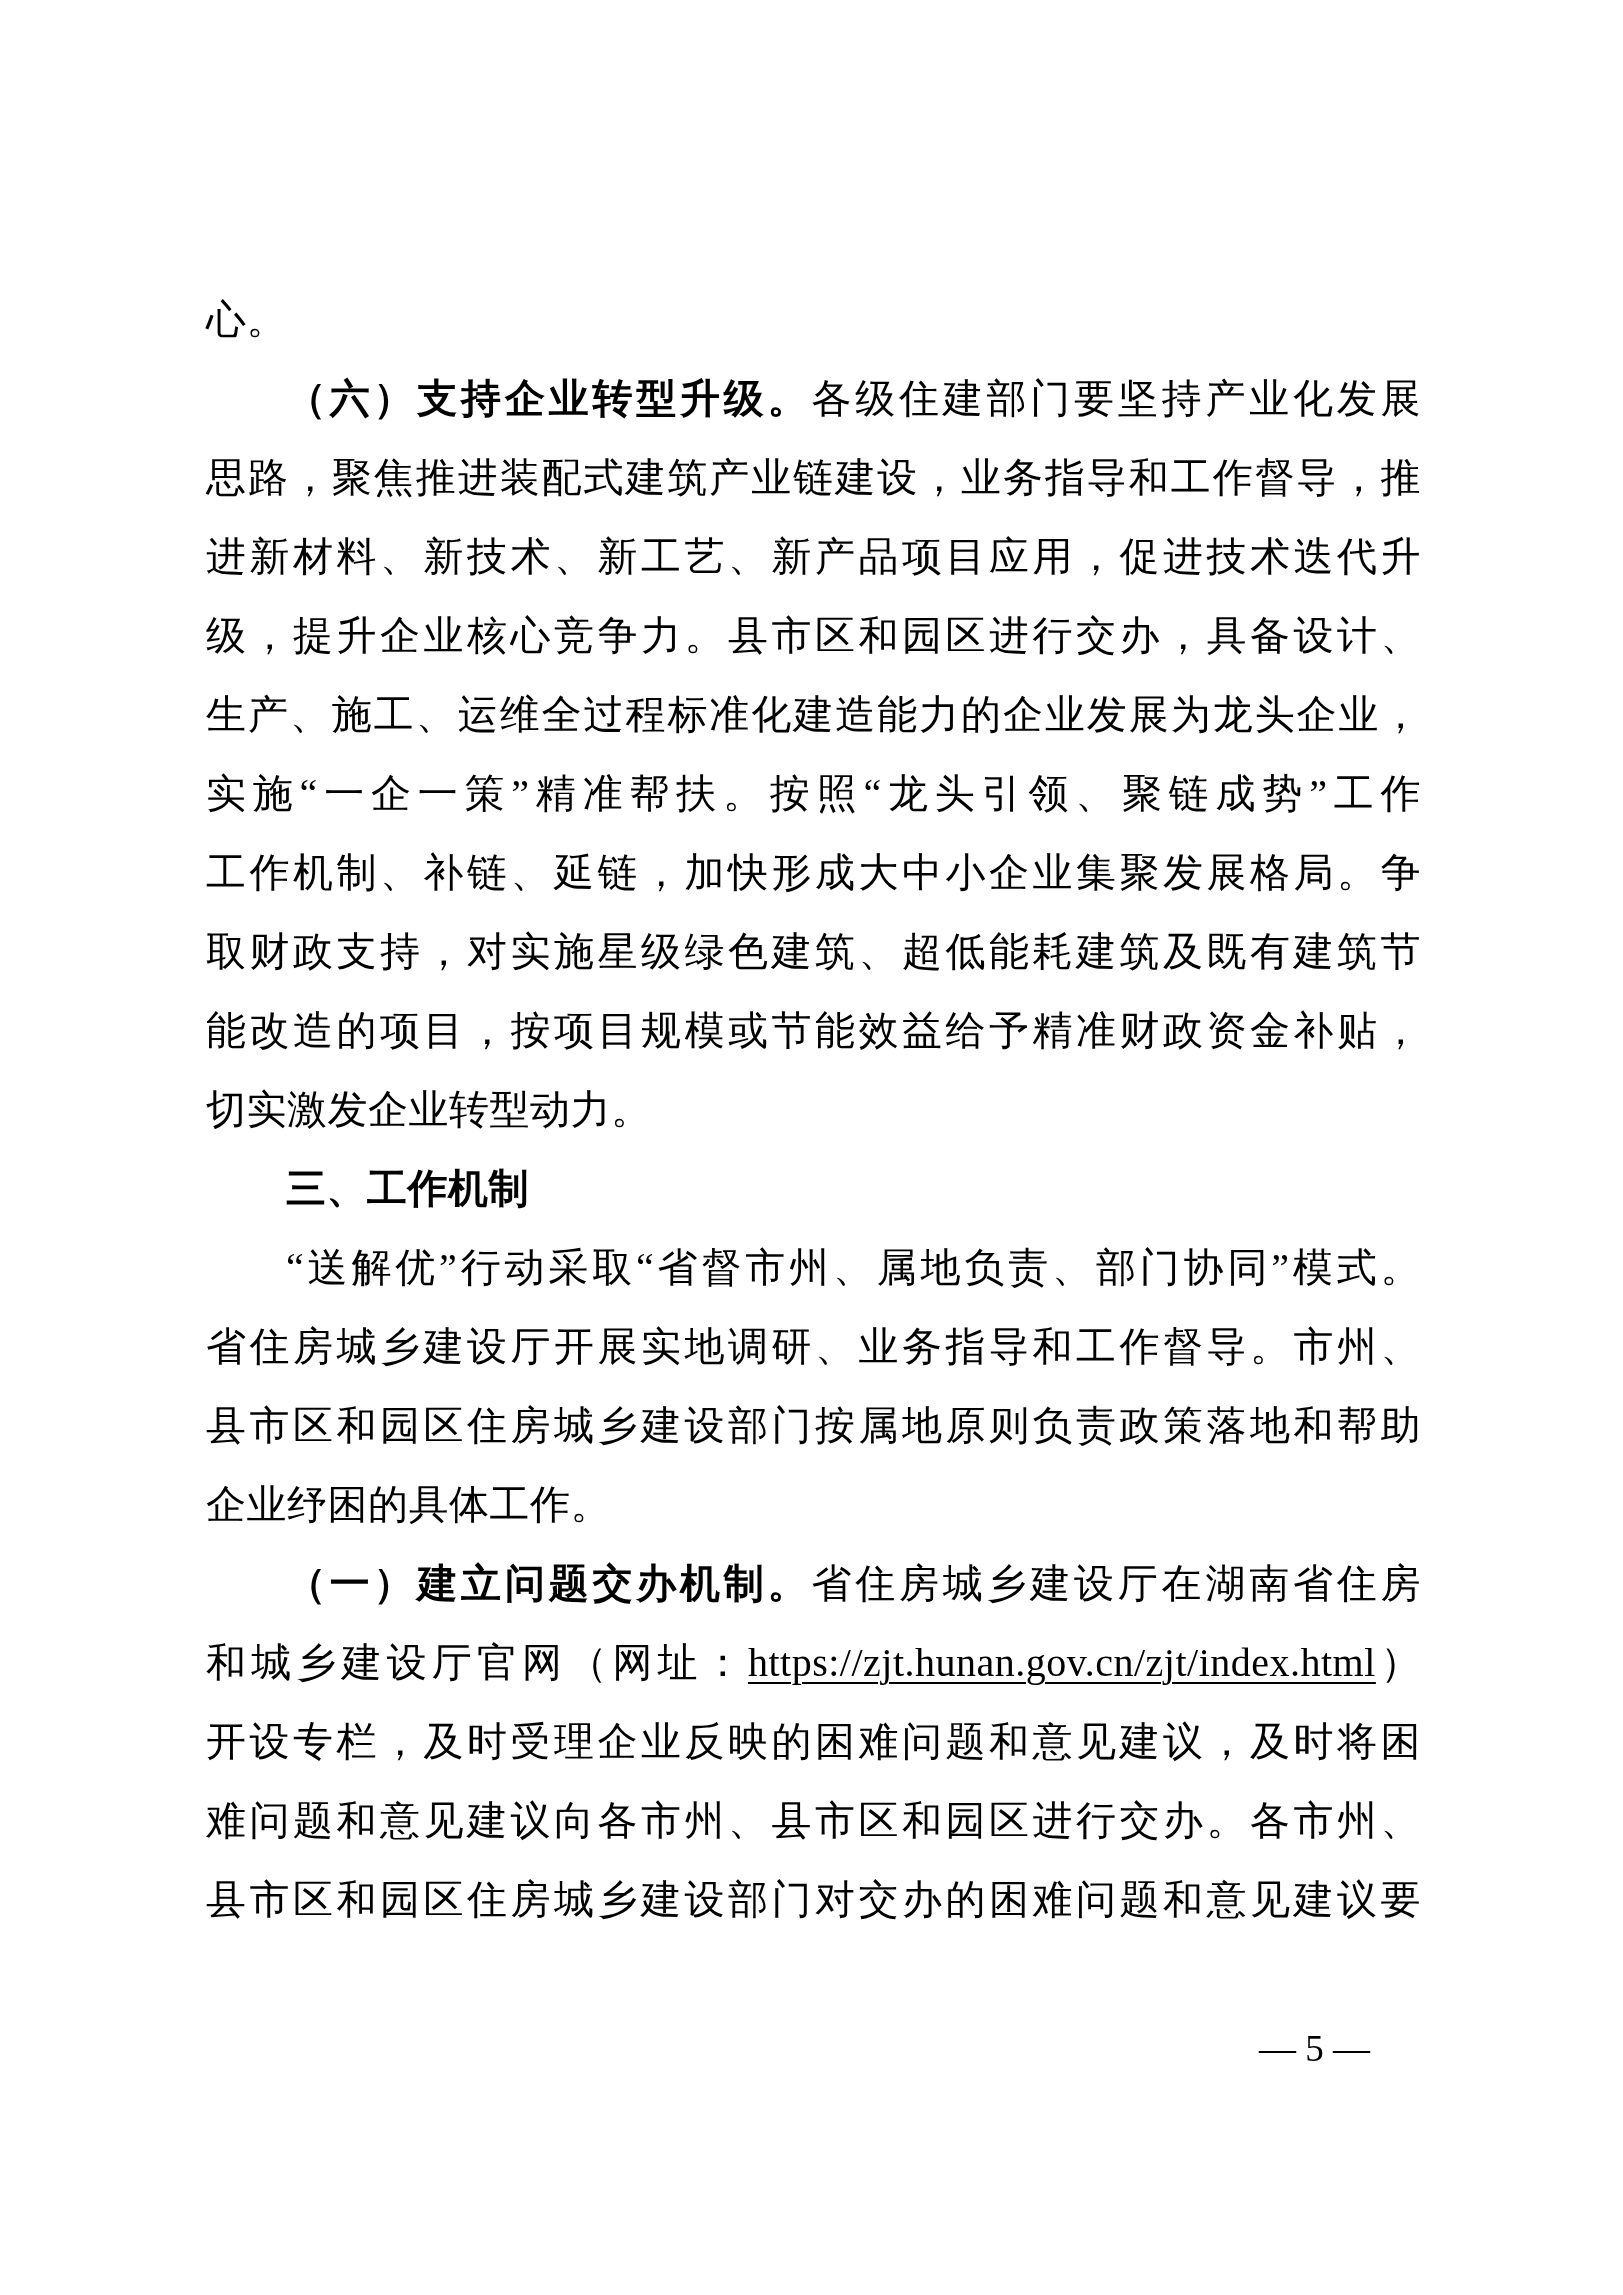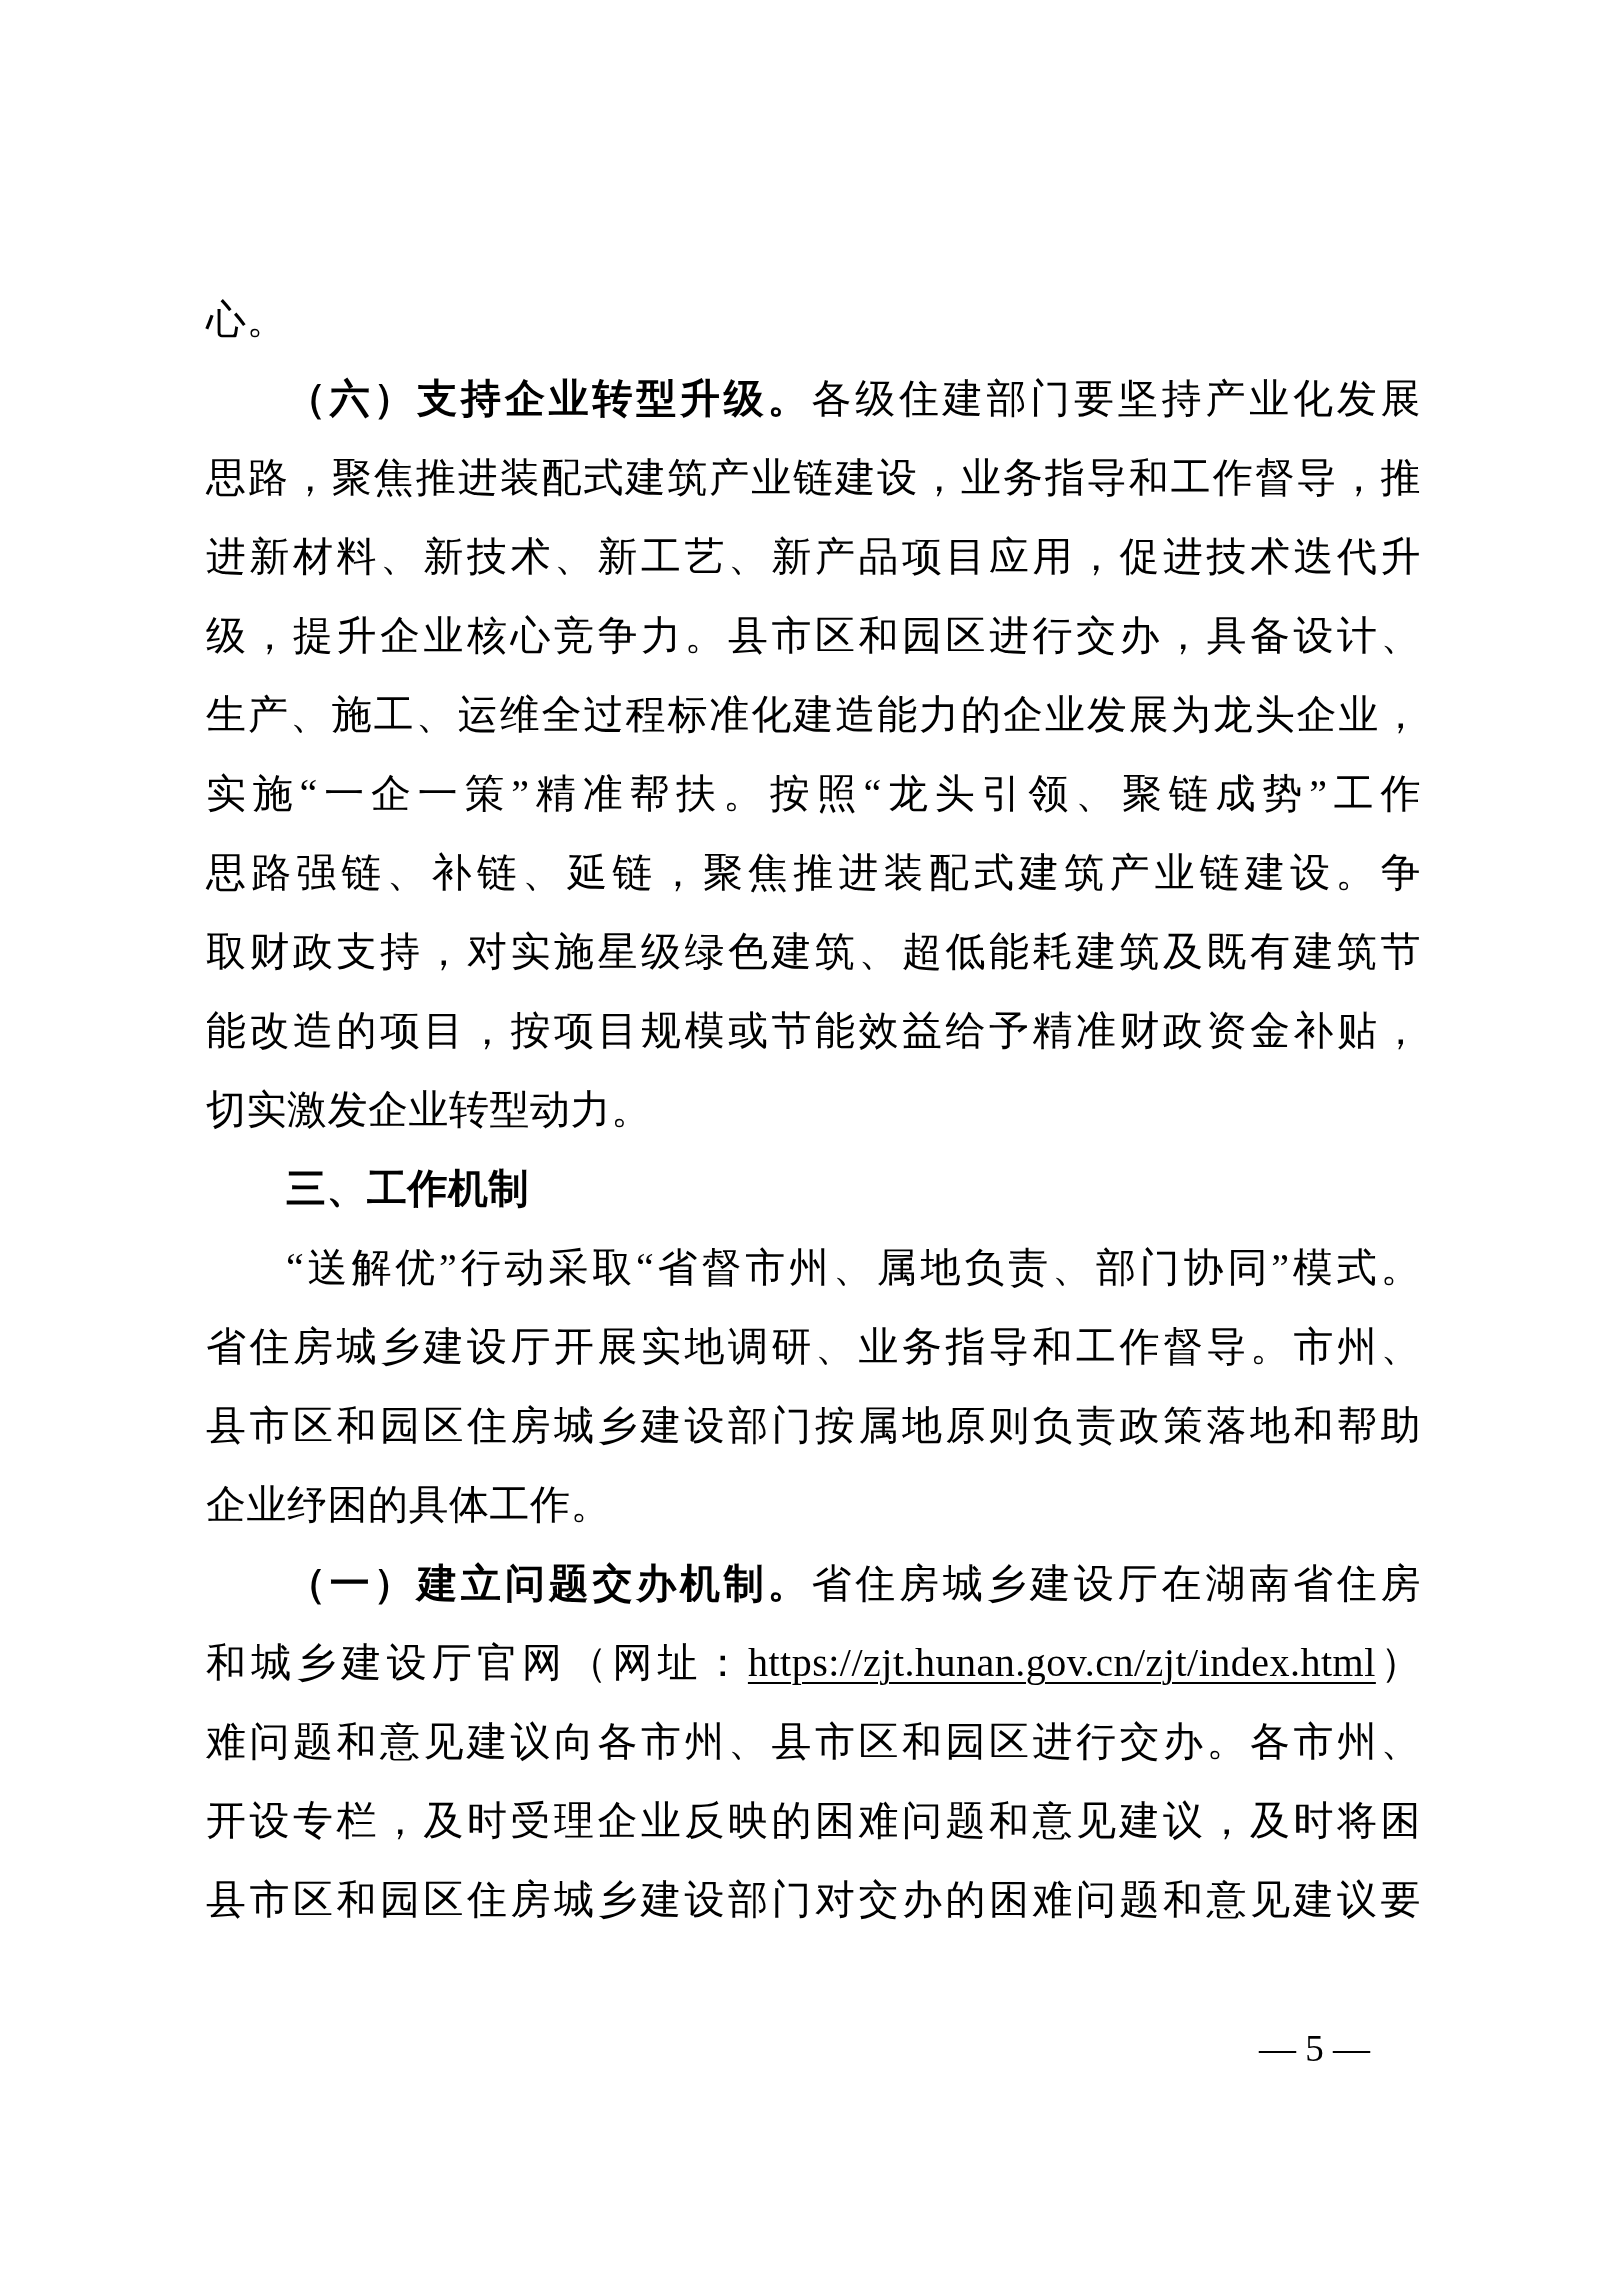--- a/index.html
+++ b/index.html
@@ -64,30 +64,30 @@
 
 <div class="page">
   <div class="content">
       <div class="line no-justify"><span class="">心。</span></div>
       <div class="line indent"><span class="bold ">（六）支持企业转型升级。</span><span class="">各级住建部门要坚持产业化发展</span></div>
       <div class="line"><span class="">思路，聚焦推进装配式建筑产业链建设，业务指导和工作督导，推</span></div>
       <div class="line"><span class="">进新材料、新技术、新工艺、新产品项目应用，促进技术迭代升</span></div>
       <div class="line"><span class="">级，提升企业核心竞争力。县市区和园区进行交办，具备设计、</span></div>
       <div class="line"><span class="">生产、施工、运维全过程标准化建造能力的企业发展为龙头企业，</span></div>
       <div class="line"><span class="">实施“一企一策”精准帮扶。按照“龙头引领、聚链成势”工作</span></div>
-      <div class="line"><span class="">思路强链、补链、延链，聚焦推进装配式建筑产业链建设。争</span></div>
+      <div class="line"><span class="">工作机制、补链、延链，加快形成大中小企业集聚发展格局。争</span></div>
       <div class="line"><span class="">取财政支持，对实施星级绿色建筑、超低能耗建筑及既有建筑节</span></div>
       <div class="line"><span class="">能改造的项目，按项目规模或节能效益给予精准财政资金补贴，</span></div>
       <div class="line no-justify"><span class="">切实激发企业转型动力。</span></div>
       <div class="line indent no-justify"><span class="bold ">三、工作机制</span></div>
       <div class="line indent"><span class="">“送解优”行动采取“省督市州、属地负责、部门协同”模式。</span></div>
       <div class="line"><span class="">省住房城乡建设厅开展实地调研、业务指导和工作督导。市州、</span></div>
       <div class="line"><span class="">县市区和园区住房城乡建设部门按属地原则负责政策落地和帮助</span></div>
       <div class="line no-justify"><span class="">企业纾困的具体工作。</span></div>
       <div class="line indent"><span class="bold ">（一）建立问题交办机制。</span><span class="">省住房城乡建设厅在湖南省住房</span></div>
       <div class="line"><span class="">和城乡建设厅官网（网址：</span><span class="latin underline">https://zjt.hunan.gov.cn/zjt/index.html</span><span class="">）</span></div>
+      <div class="line"><span class="">开设专栏，及时受理企业反映的困难问题和意见建议，及时将困</span></div>
       <div class="line"><span class="">难问题和意见建议向各市州、县市区和园区进行交办。各市州、</span></div>
-      <div class="line"><span class="">开设专栏，及时受理企业反映的困难问题和意见建议，及时将困</span></div>
       <div class="line"><span class="">县市区和园区住房城乡建设部门对交办的困难问题和意见建议要</span></div>
     </div>
   <div class="footer">— 5 —</div>
 </div>
 
 
 </body></html>

